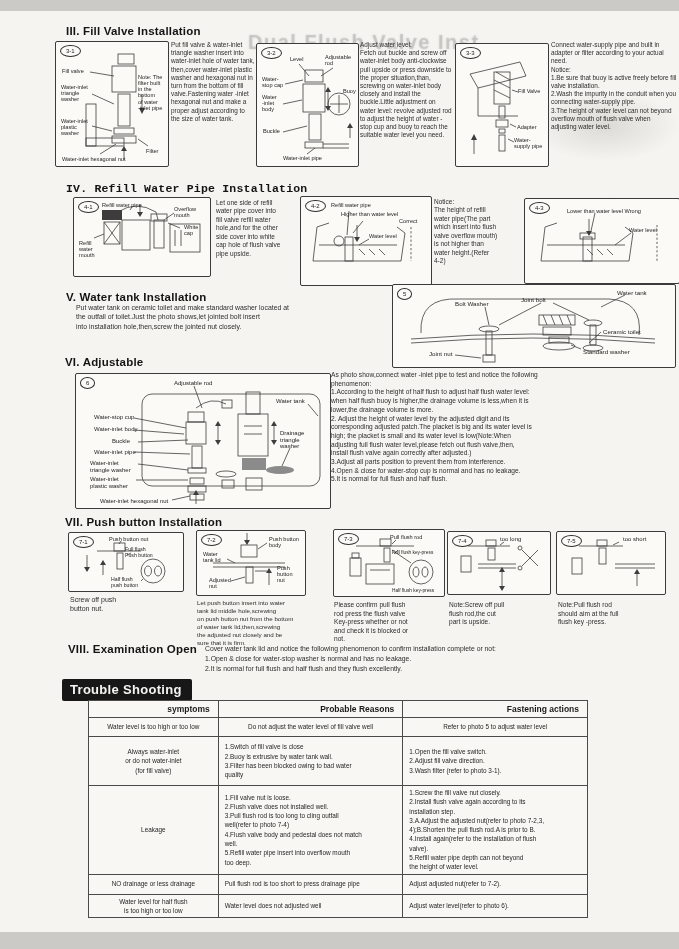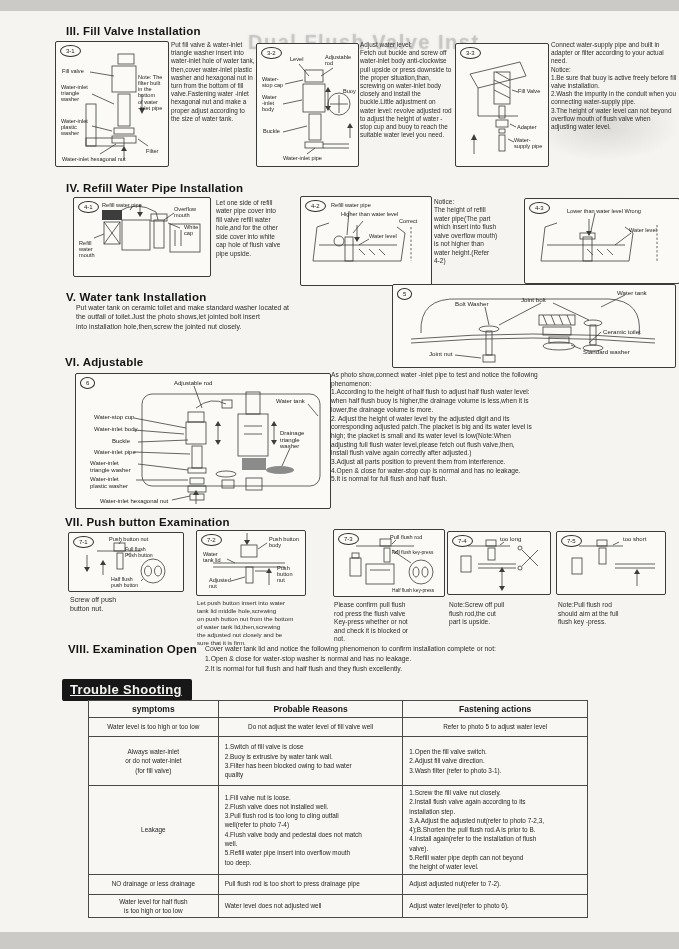--- a/index.html
+++ b/index.html
@@ -13,21 +13,21 @@
   .txt{position:absolute;color:#2d2d2d;white-space:pre-line;}
   .photo{position:absolute;border:1.3px solid #3b3b3b;border-radius:2px;background:#fbfaf6;}
   .photo svg{position:absolute;left:0;top:0;}
   .pnum{position:absolute;left:4px;top:3px;border:1px solid #2f2f2f;border-radius:50%;
         font-size:6px;line-height:8px;padding:1px 5px;color:#1d1d1d;background:#fbfaf6;}
   .lbl{position:absolute;font-size:5.6px;line-height:1.1;color:#1e1e1e;white-space:pre-line;}
   .cap{position:absolute;font-size:6.4px;line-height:1.3;color:#2d2d2d;white-space:pre-line;}
   .ts-label{position:absolute;background:#171717;color:#f4f4f2;font-weight:700;font-size:13px;
             padding:3px 10px 4px 8px;border-radius:2px;letter-spacing:.3px;}
   .ts-table{position:absolute;border-collapse:collapse;table-layout:fixed;background:#f8f7f3;}
-  .ts-table th{border:1px solid #4a4a4a;font-size:8.5px;color:#1a1a1a;padding:3px 2px;}
+  .ts-table th{border:1px solid #4a4a4a;font-size:8.5px;color:#1a1a1a;padding:3px 8px;text-align:right;}
   .ts-table td{border:1px solid #4a4a4a;font-size:6.4px;line-height:1.45;color:#262626;
                padding:2px 6px;white-space:pre-line;vertical-align:middle;}
   .ts-table td.c{text-align:center;}
   svg line,svg path,svg rect,svg ellipse,svg circle,svg polyline{stroke:#3d3d3d;stroke-width:.8;fill:none;}
   svg .f{fill:#3d3d3d;stroke:none;}
   svg .g{fill:#8b8b8b;stroke:none;}
   svg .dash{stroke-dasharray:2.2,2;}
 </style>
 </head>
 <body>
@@ -148,21 +148,21 @@
     <span class="lbl" style="left:58px;top:93px;">Water-
 supply pipe</span>
   </div>
 
   <div class="txt" style="left:551px;top:30px;width:126px;font-size:6.4px;line-height:1.28;">Connect water-supply pipe and built in adapter or filter according to your actual need.
 Notice:
 1.Be sure that buoy is active freely before fill valve installation.
 2.Wash the impurity in the conduit when you connecting water-supply pipe.
 3.The height of water level can not beyond overflow mouth of flush valve when adjusting water level.</div>
 
-  <div class="h" style="left:58px;top:171px;">IV. Refill Water Pipe Installation</div>
+  <div class="h" style="left:58px;top:171px;font-family:Liberation Mono, monospace;">IV. Refill Water Pipe Installation</div>
 
   <div class="photo" style="left:73px;top:186px;width:136px;height:78px;">
     <svg width="136" height="78" viewBox="0 0 136 78">
       <rect class="f" x="28" y="12" width="20" height="10"></rect>
       <rect x="30" y="24" width="16" height="22"></rect>
       <line x1="30" y1="24" x2="46" y2="46"></line>
           <line x1="46" y1="24" x2="30" y2="46"></line>
       <rect x="48" y="22" width="28" height="30"></rect>
       <path d="M44,14 Q62,2 82,14 L84,22"></path>
       <rect x="80" y="22" width="10" height="28"></rect>
@@ -359,21 +359,21 @@
   lower,the drainage volume is more.
 2. Adjust the height of water level by the adjusted digit and its
   corresponding adjusted patch.The placket is big and its water level is
   high; the placket is small and its water level is low(Note:When
   adjusting full flush water level,please fetch out flush valve,then,
   install flush valve again correctly after adjusted.)
 3.Adjust all parts position to prevent them from interference.
 4.Open &amp; close for water-stop cup is normal and has no leakage.
 5.It is normal for full flush and half flush.</div>
 
-  <div class="h" style="left:57px;top:505px;">VII. Push button Examination</div>
+  <div class="h" style="left:57px;top:505px;">VII. Push button Installation</div>
 
   <div class="photo" style="left:68px;top:521px;width:114px;height:58px;">
     <svg width="114" height="58" viewBox="0 0 114 58">
       <line x1="28" y1="18" x2="72" y2="18"></line>
       <rect x="45" y="10" width="11" height="8"></rect>
       <rect x="48" y="20" width="6" height="16"></rect>
       <line x1="18" y1="22" x2="18" y2="34"></line>
           <polygon class="f" points="15,34 21,34 18,39"></polygon>
       <line x1="34" y1="42" x2="34" y2="32"></line>
           <polygon class="f" points="31,32 37,32 34,27"></polygon>
@@ -495,21 +495,21 @@
   </div>
   <div class="cap" style="left:558px;top:590px;width:104px;font-size:6.6px;">Note:Pull flush rod
 should aim at the full
 flush key -press.</div>
 
   <div class="h" style="left:60px;top:632px;">VIII. Examination Open</div>
   <div class="txt" style="left:205px;top:633px;width:465px;font-size:6.8px;line-height:1.45;">Cover water tank lid and notice the following phenomenon to confirm installation complete or not:
 1.Open &amp; close for water-stop washer is normal and has no leakage.
 2.It is normal for full flush and half flush and they flush excellently.</div>
 
-  <div class="ts-label" style="left:62px;top:668px;text-decoration:underline;">Trouble Shooting</div>
+  <div class="ts-label" style="left:62px;top:668px;">Trouble Shooting</div>
 
   <table class="ts-table" style="left:88px;top:689px;width:500px;">
     <colgroup>
           <col style="width:26%">
           <col style="width:37%">
           <col style="width:37%">
         </colgroup>
     <tbody>
           <tr>
       <th>symptoms</th>

